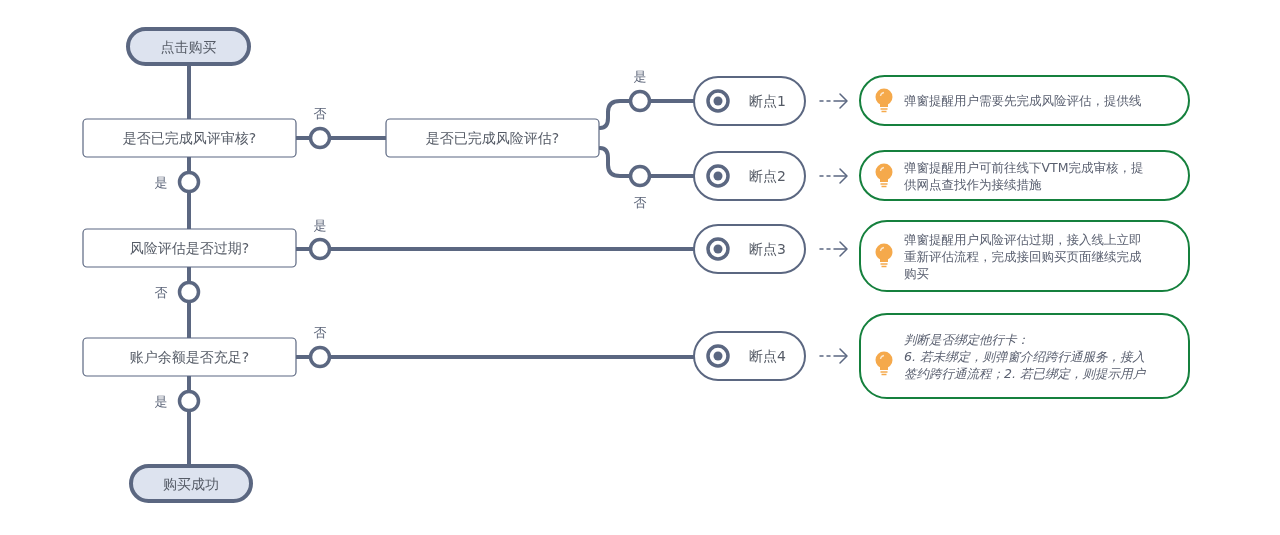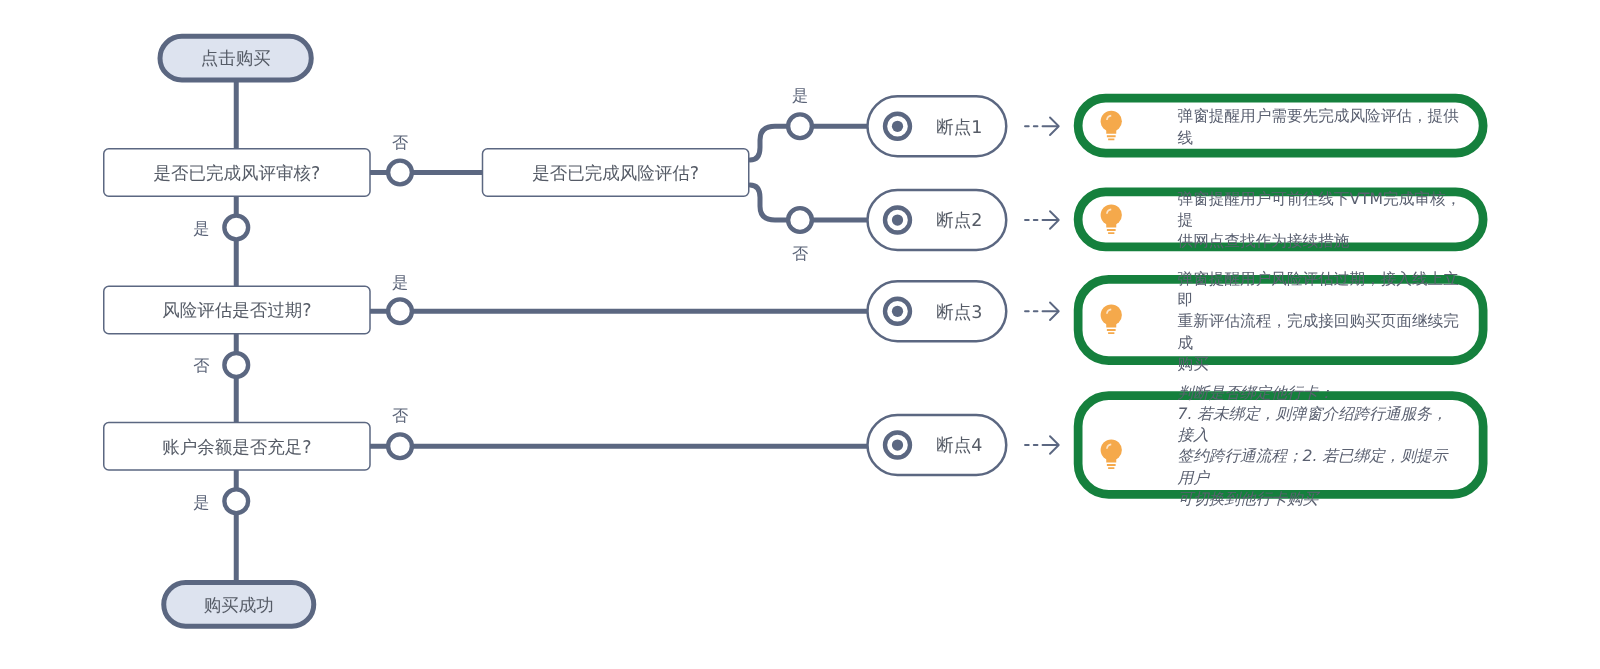--- a/index.html
+++ b/index.html
@@ -1,22 +1,22 @@
 <!DOCTYPE html>
 <html><head>
 <meta charset="utf-8">
 <style>
   html, body { margin: 0; padding: 0; background: #ffffff; }
   body { width: 1280px; height: 535px; position: relative; overflow: hidden;
          font-family: "DejaVu Sans", "Liberation Sans", sans-serif; color: #555a66; }
   #diagram { position: absolute; left: 0; top: 0; }
   .node-text { font-size: 14px; fill: #555b66; }
   .lbl { font-size: 13px; fill: #5b6478; }
-  .note { position: absolute; box-sizing: border-box; border: 7px solid #15803d; border-radius: 28px;
-          background: #fff; display: flex; align-items: center; padding: 0 14px 0 12px; gap: 33px; }
+  .note { position: absolute; box-sizing: border-box; border: 2px solid #15803d; border-radius: 28px;
+          background: #fff; display: flex; align-items: center; padding: 0 14px 0 12px; }
   .note .bulb { width: 22px; height: 26px; flex: 0 0 22px; margin-right: 9px; }
   .note .text { font-size: 12.5px; line-height: 17px; color: #5a6070; }
 </style>
 </head>
 <body>
 
 <svg id="diagram" width="1280" height="535" viewBox="0 0 1280 535" xmlns="http://www.w3.org/2000/svg">
   <g fill="none" stroke="#5b6781" stroke-width="4" stroke-linecap="round">
 
     <line x1="189" y1="64" x2="189" y2="466"></line>
@@ -176,17 +176,16 @@
 <div class="note" style="left:859px;top:313px;width:331px;height:86px;font-style:italic;">
   <svg class="bulb" viewBox="0 0 22 26" style="margin-top:16px;">
     <circle cx="11" cy="9" r="8.5" fill="#f5a94b"></circle>
     <rect x="7" y="15" width="8" height="4" fill="#f5a94b"></rect>
     <path d="M7.5 8 A4 4 0 0 1 11 4.5" stroke="#fff" stroke-width="1.3" fill="none" opacity=".7"></path>
     <line x1="7.5" y1="21" x2="14.5" y2="21" stroke="#f5a94b" stroke-width="1.5"></line>
     <line x1="8.5" y1="23.5" x2="13.5" y2="23.5" stroke="#f5a94b" stroke-width="1.5"></line>
   </svg>
   <div class="text">
     <div>判断是否绑定他行卡：</div>
-    <div>7. 若未绑定，则弹窗介绍跨行通服务，接入</div>
+    <div>6. 若未绑定，则弹窗介绍跨行通服务，接入</div>
     <div>签约跨行通流程；2. 若已绑定，则提示用户</div>
-    <div>可切换到他行卡购买</div>
   </div>
 </div>
 
 </body></html>

